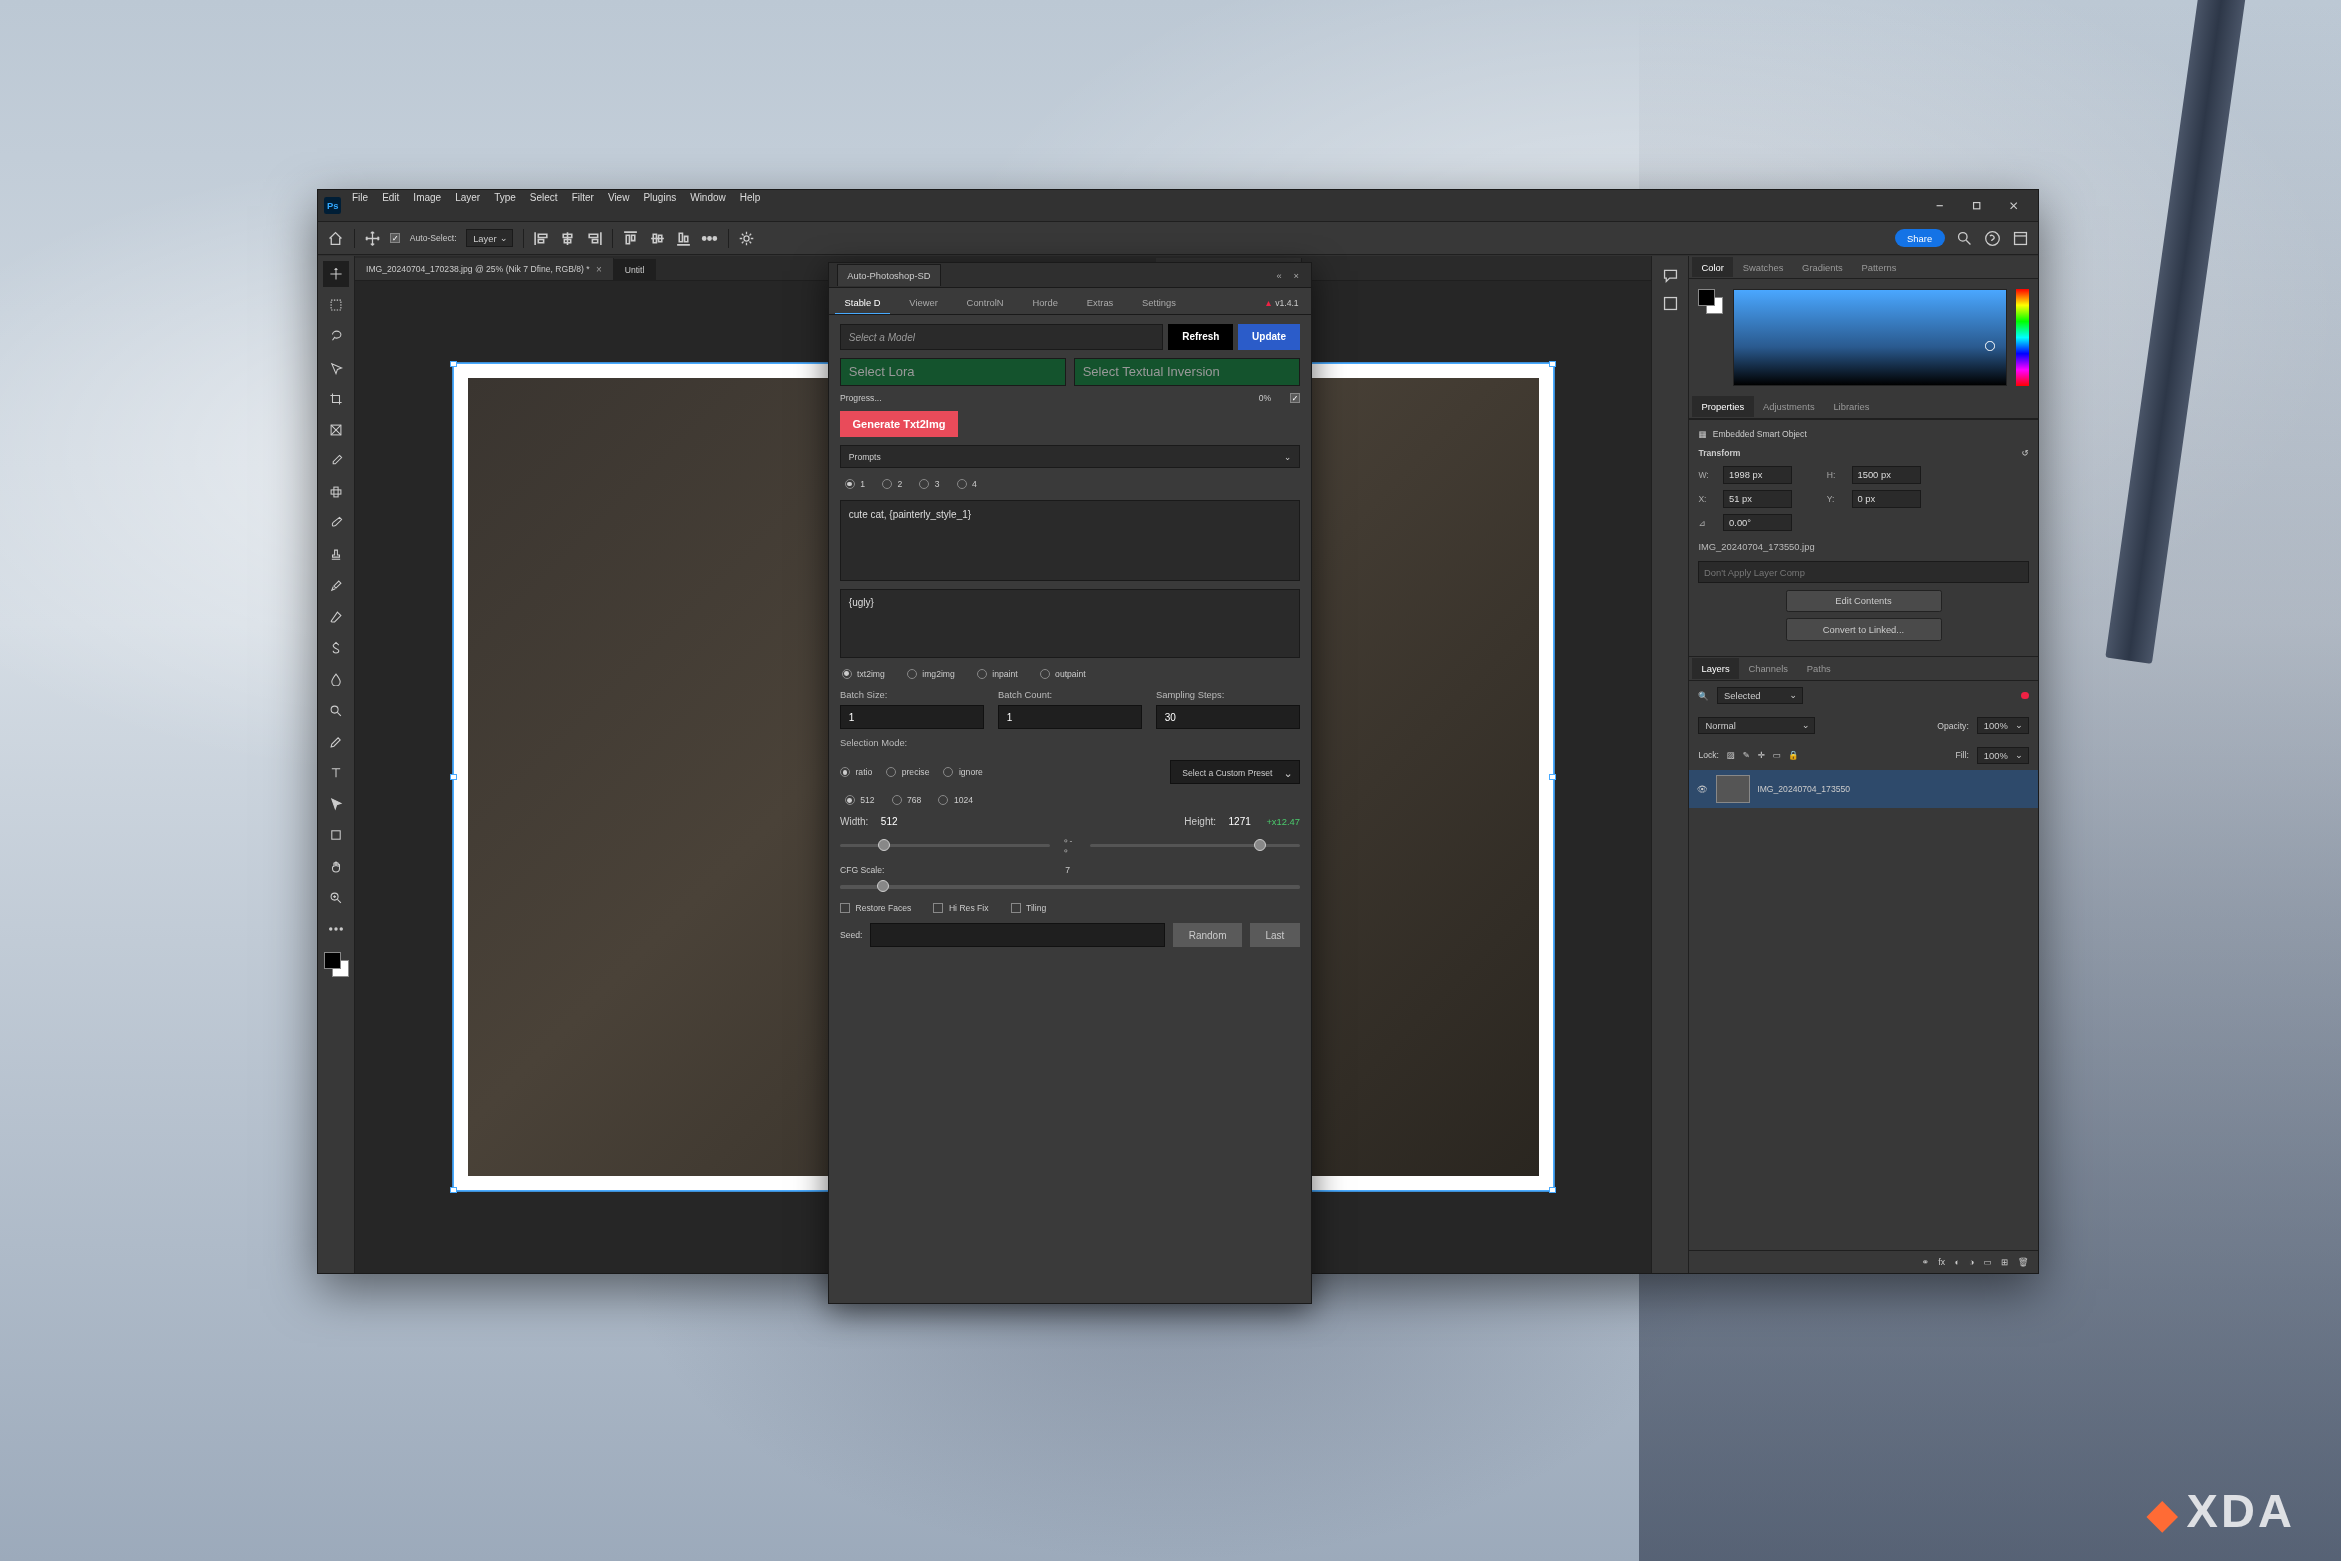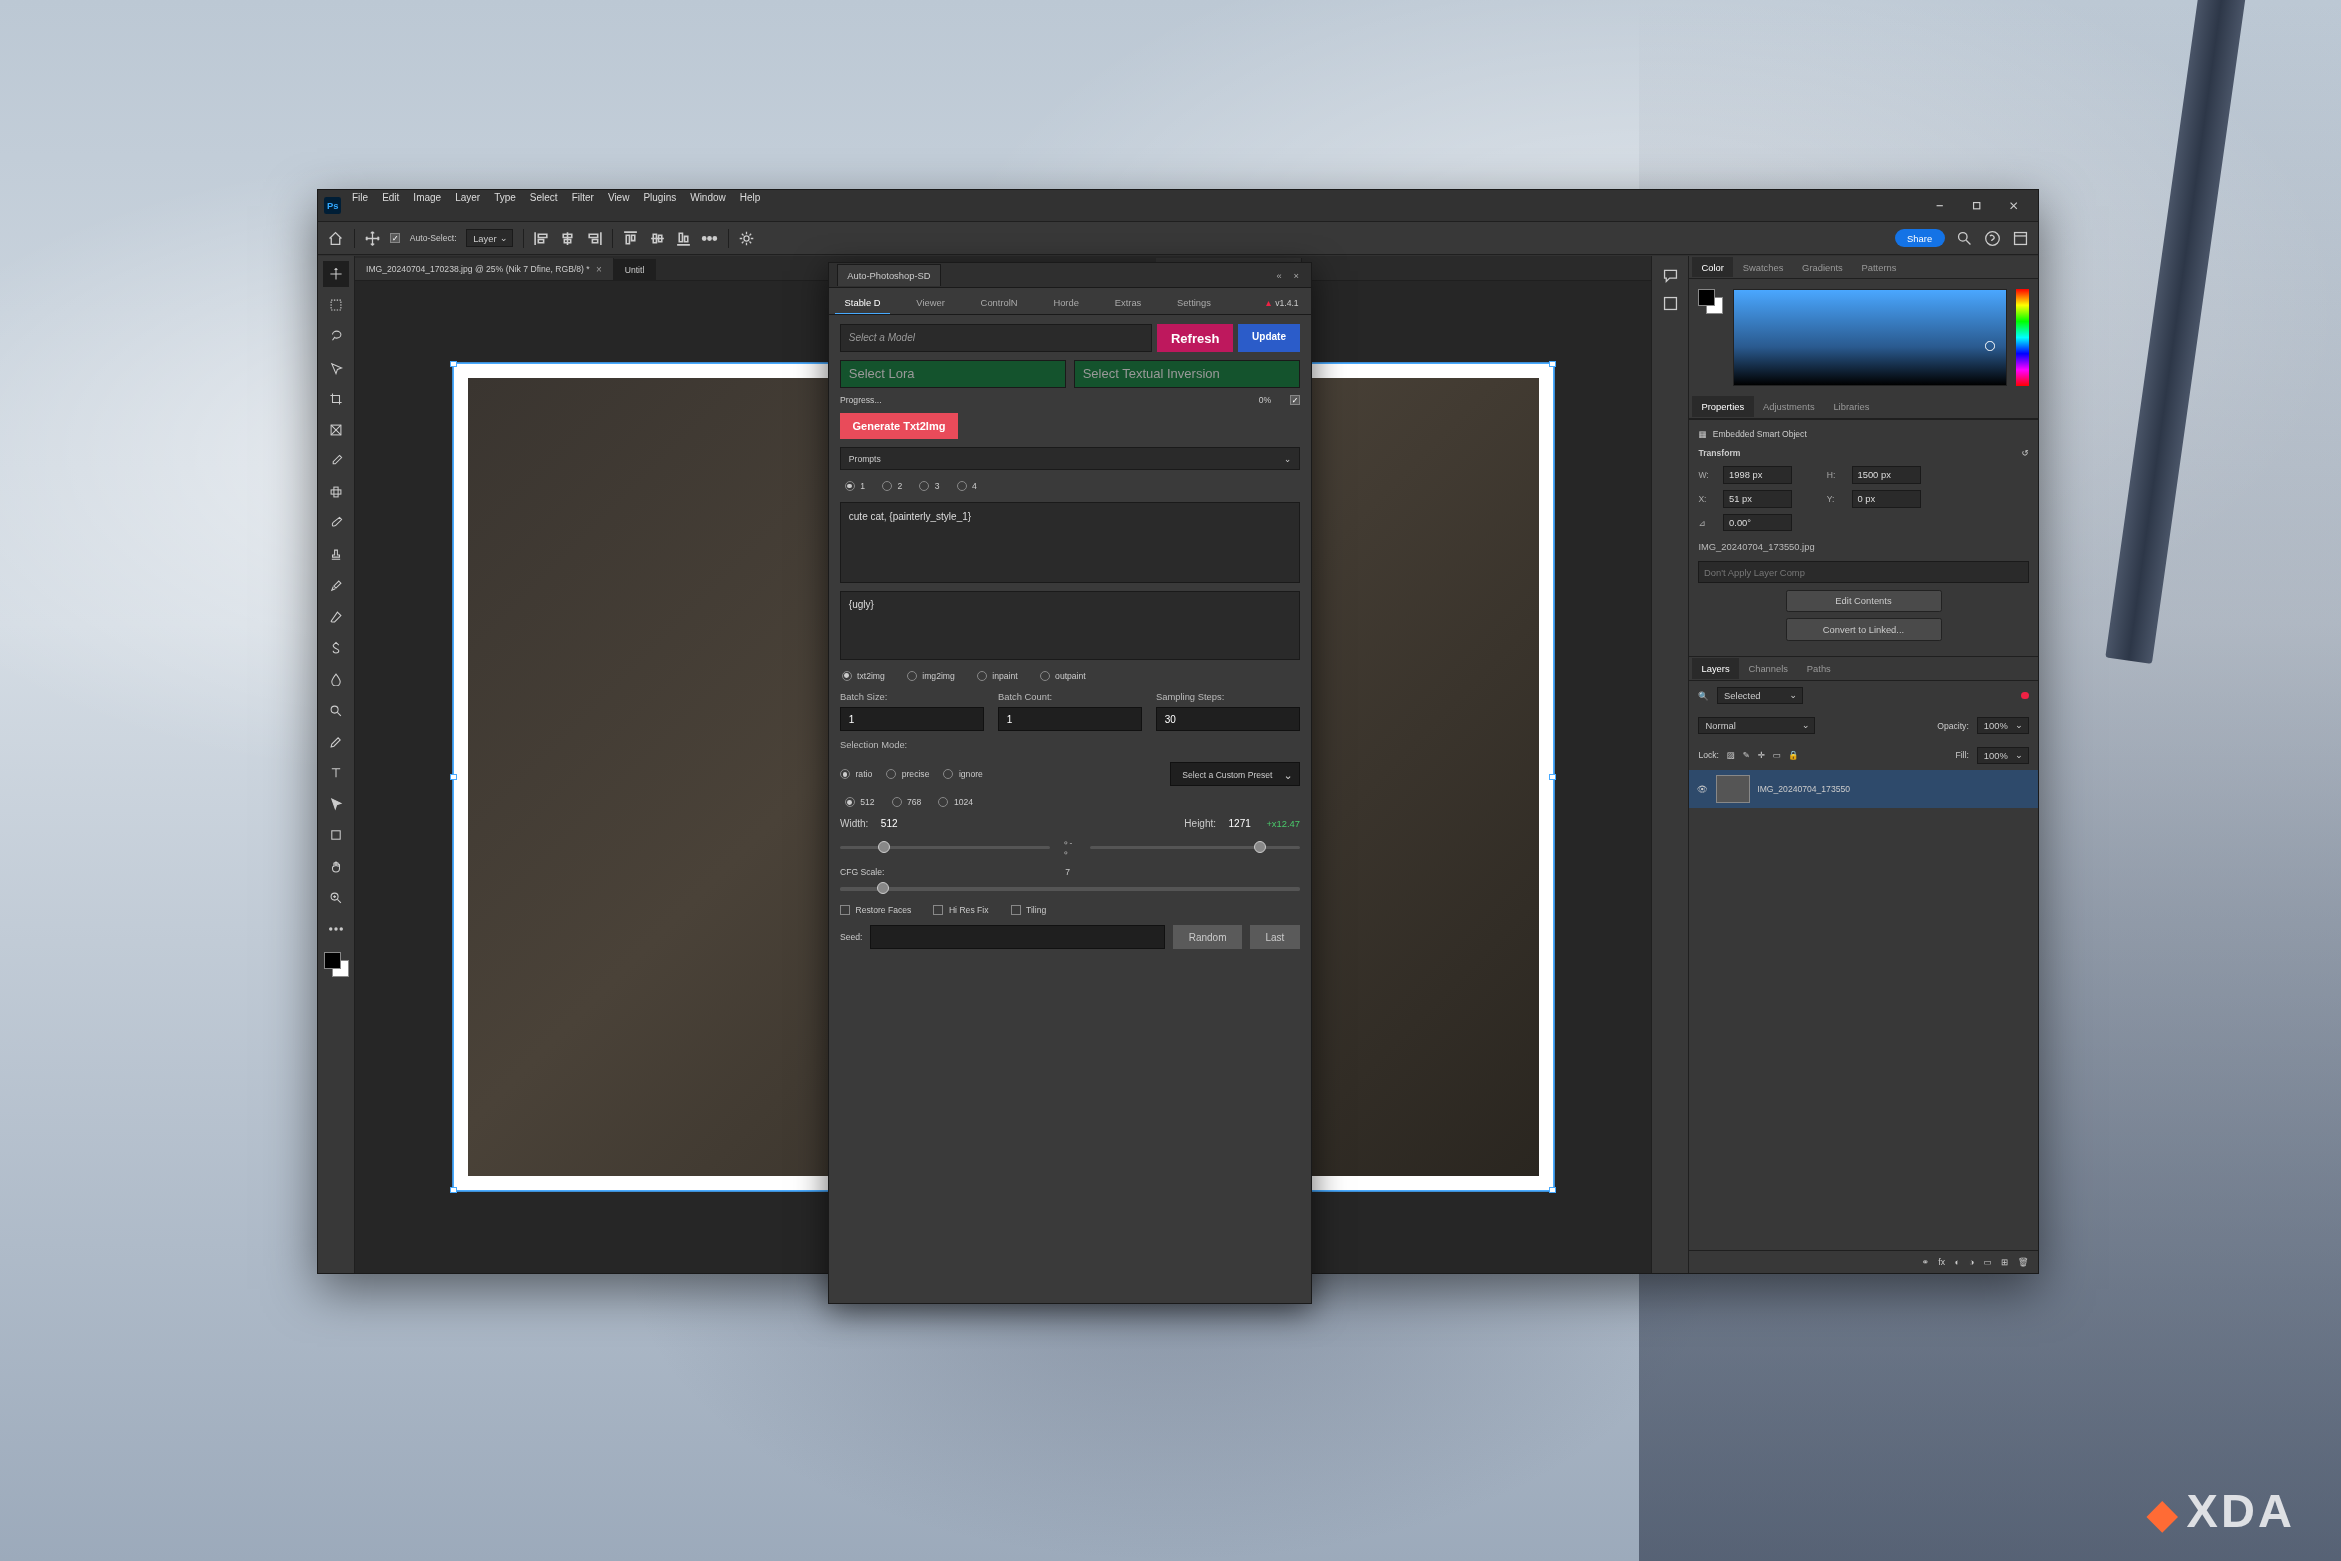--- a/index.html
+++ b/index.html
@@ -68,29 +68,29 @@
 .layer-row{display:flex;align-items:center;padding:4.7px 7.8px;gap:7.8px;background:#2e4a6b}
 .layer-thumb{width:34px;height:28px;background:#555;border:0.8px solid #888}
 .layer-bottom{margin-top:auto;height:23.4px;border-top:0.8px solid #1f1f1f;display:flex;align-items:center;justify-content:flex-end;gap:9.4px;padding:0 9.4px;color:#999}
 
 
 .plugin{position:absolute;left:828px;top:262px;width:484px;height:1042px;background:#3a3a3a;border:0.8px solid #1a1a1a;box-shadow:0 7.8px 31px rgba(0,0,0,.6);z-index:50}
 .plugin-title{height:25px;background:#2f2f2f;display:flex;align-items:center;padding:0 7.8px;border-bottom:0.8px solid #1a1a1a}
 .plugin-title-tab{background:#3a3a3a;padding:4.7px 9.4px;font-size:9.4px;border:0.8px solid #1a1a1a;border-bottom:none}
 .plugin-close{margin-left:auto;display:flex;gap:3.1px}
 .plugin-close span{width:14px;height:12.5px;display:flex;align-items:center;justify-content:center;font-size:9.4px;color:#aaa}
-.plugin-tabs{display:flex;border-bottom:0.8px solid #1a1a1a;padding:3.1px 6.2px 0;gap:17px;align-items:center}
+.plugin-tabs{display:flex;border-bottom:0.8px solid #1a1a1a;padding:3.1px 6.2px 0;gap:10px;align-items:center}
 .plugin-tab{padding:5.5px 9.4px;font-size:9.4px;color:#aaa;border-bottom:1.6px solid transparent}
 .plugin-tab.active{color:#fff;border-bottom-color:#47aaff}
 .ver{margin-left:auto;font-size:8.6px;color:#888;padding-right:6.2px}
 .ver b{color:#e24;font-weight:700}
 .plugin-inner{padding:9.4px 11px;display:flex;flex-direction:column;gap:7.8px}
 .model-row{display:flex;gap:4.7px}
 .model-sel{flex:1;background:#2a2a2a;border:0.8px solid #1a1a1a;padding:6.2px 7.8px;font-style:italic;color:#999;font-size:10px}
-.btn-refresh{background:#be185d;padding:6.2px 14px;font-size:13px;font-weight:600;color:#fff}
+.btn-refresh{background:#000000;padding:6.2px 14px;font-size:10px;font-weight:600;color:#fff}
 .btn-update{background:#2b5cc9;padding:6.2px 14px;font-size:10px;font-weight:600;color:#fff}
 .lora-row{display:flex;gap:7.8px}
 .lora-sel{flex:1;background:#14532d;border:0.8px solid #1a1a1a;padding:5.5px 7.8px;color:#999;font-size:13px}
 .prog-row{display:flex;align-items:center;gap:11px;font-size:9.4px;color:#bbb}
 .gen-btn{background:#e94b5a;color:#fff;font-weight:700;padding:7px 12.5px;font-size:11px;align-self:flex-start;border-radius:0}
 .section-h{background:#2a2a2a;padding:5.5px 7.8px;font-size:10px;border:0.8px solid #1a1a1a;display:flex;justify-content:space-between}
 .radio-row{display:flex;gap:17px;padding:3.1px 4.7px}
 .radio{display:flex;align-items:center;gap:5.5px;font-size:10px}
 .radio i{width:10px;height:10px;border-radius:50%;border:1.6px solid #888;display:inline-block;position:relative}
 .radio.on i::after{content:"";position:absolute;inset:1.6px;background:#ccc;border-radius:50%}

